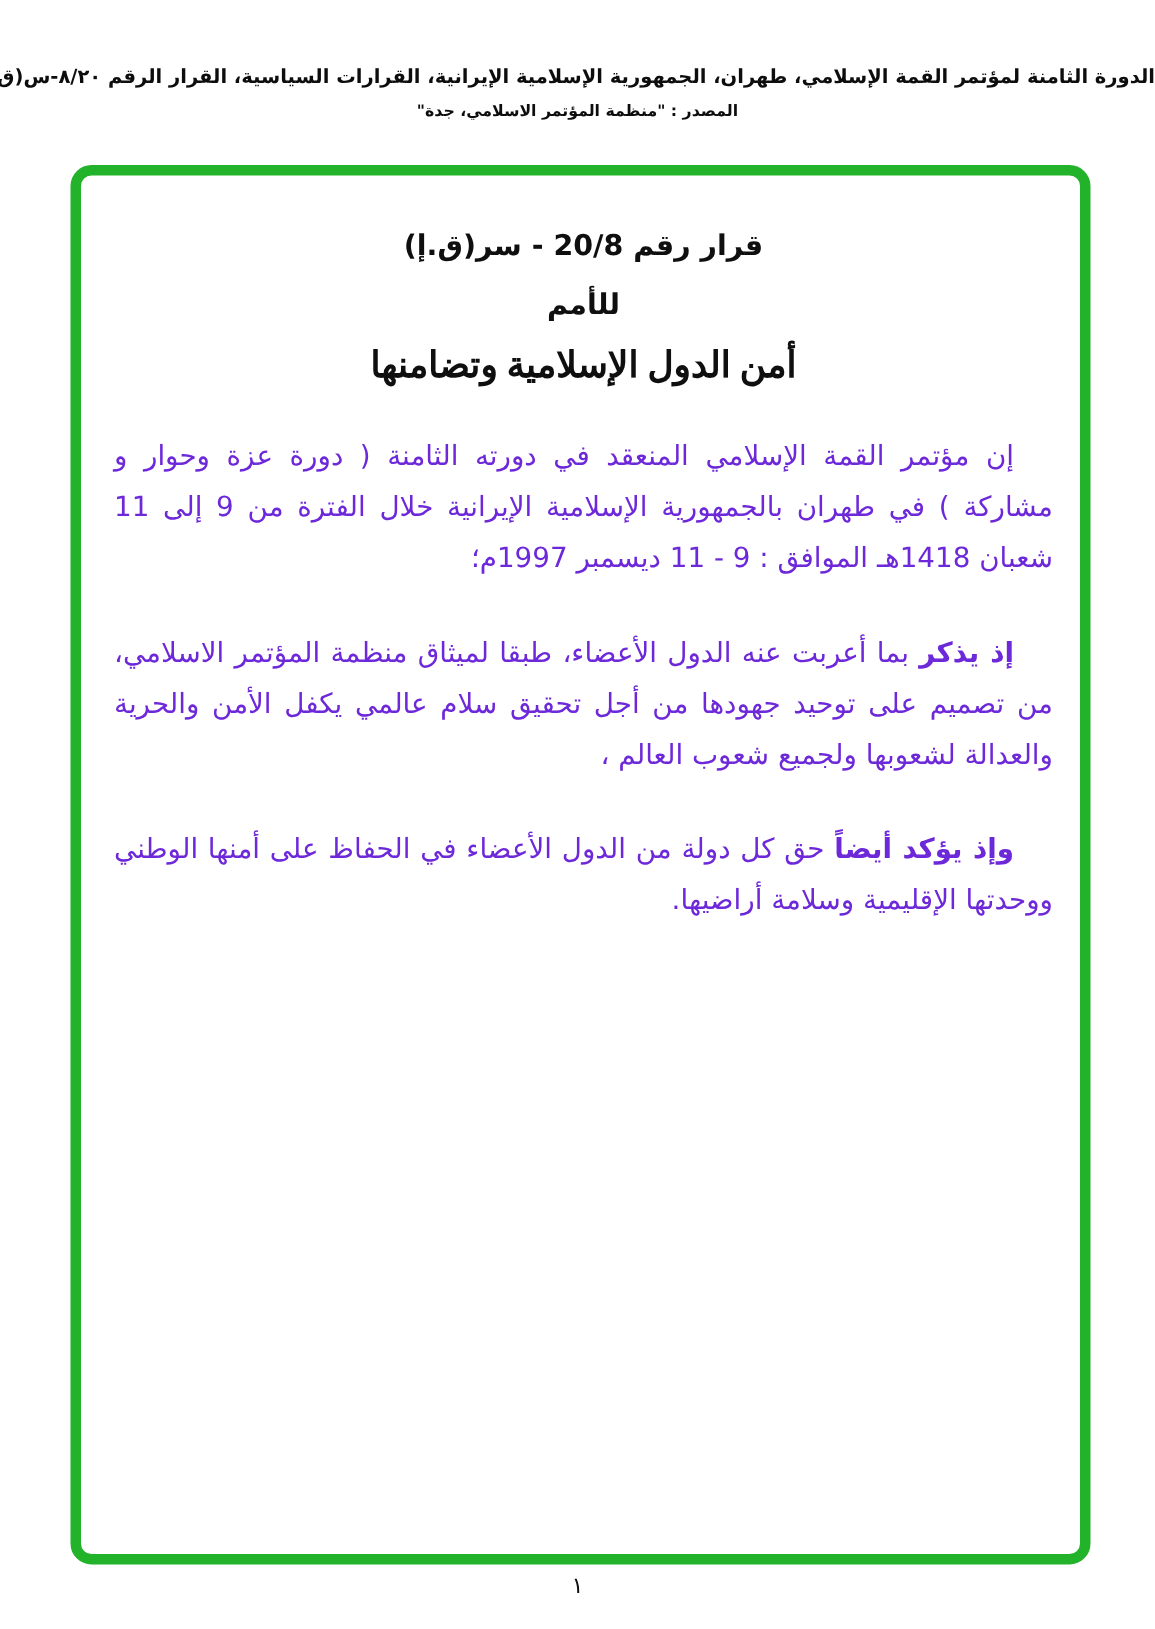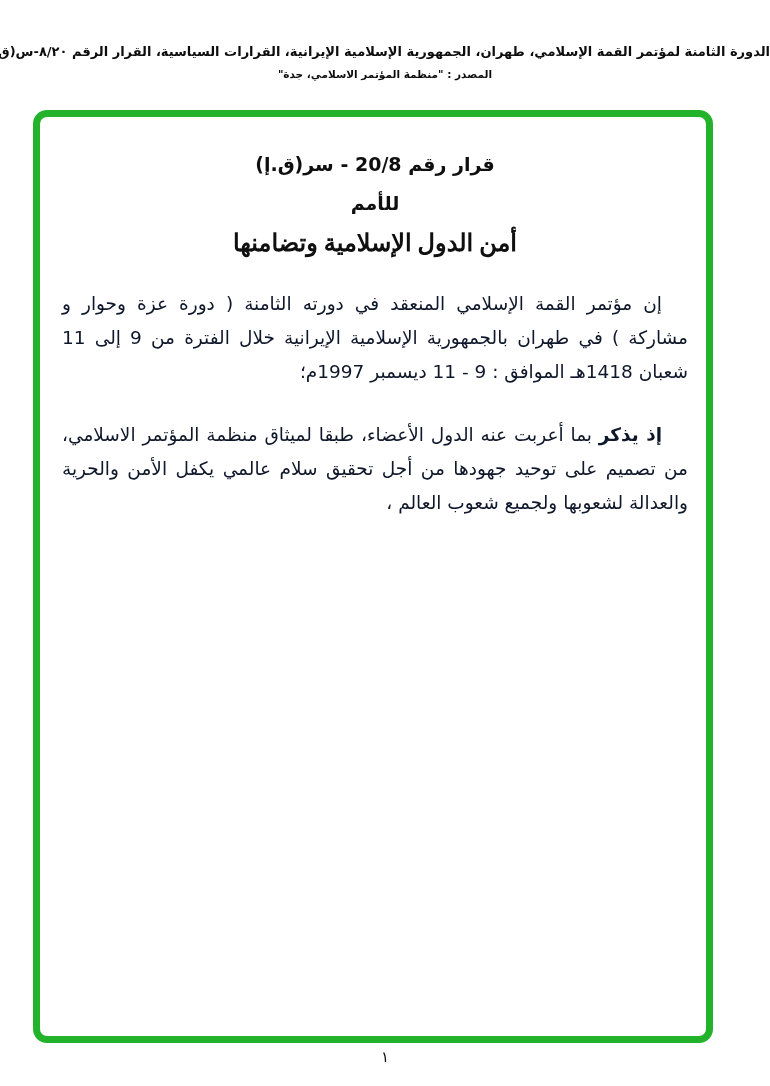--- a/index.html
+++ b/index.html
@@ -30,21 +30,21 @@
     font-weight: bold;
     white-space: nowrap;
   }
   .doc-header .h2 {
     font-size: 10.5px;
     font-weight: bold;
     margin-top: 9px;
   }
   .frame {
     position: absolute;
-    left: 33px;
+    left: 47px;
     top: 110px;
     width: 680px;
     height: 933px;
     box-sizing: border-box;
     border: 7px solid #22b32b;
     border-radius: 14px;
     padding: 36px 18px 0 22px;
     direction: rtl;
     background: #ffffff;
   }
@@ -56,21 +56,21 @@
   .t1 { font-size: 19px; margin-bottom: 17px; }
   .t2 { font-size: 19px; margin-bottom: 15px; letter-spacing: 1px; }
   .t3 { font-size: 24px; font-family: Liberation Serif, serif; }
   .doc-body { margin-top: 30px; }
   .para {
     font-size: 18.5px;
     line-height: 34px;
     text-align: justify;
     text-indent: 26px;
     margin: 0 0 29px 0;
-    color: #0f172a;
+    color: #6d28d9;
   }
   .para .lead { font-weight: bold; }
   .page-number {
     position: absolute;
     bottom: 20px;
     left: 0;
     right: 0;
     text-align: center;
     font-size: 15px;
     color: #101010;
@@ -93,20 +93,21 @@
     <div class="title t3">أمن الدول الإسلامية وتضامنها</div>
 
     <div class="doc-body">
 
       <p class="para"><span class="lead"></span><span>إن مؤتمر القمة الإسلامي المنعقد في دورته الثامنة ( دورة عزة وحوار و مشاركة ) في طهران بالجمهورية الإسلامية الإيرانية خلال الفترة من 9 إلى 11 شعبان 1418هـ  الموافق : 9 - 11 ديسمبر 1997م؛</span></p>
 
       <p class="para"><span class="lead">إذ يذكر</span><span> بما أعربت عنه الدول الأعضاء، طبقا لميثاق منظمة المؤتمر الاسلامي، من تصميم على توحيد جهودها من أجل تحقيق سلام  عالمي يكفل الأمن والحرية والعدالة لشعوبها ولجميع شعوب العالم ،</span></p>
 
 
 
+      <p class="para"><span class="lead">وإذ يؤكد أيضاً</span><span> حق كل دولة من الدول الأعضاء في الحفاظ على أمنها الوطني ووحدتها الإقليمية وسلامة أراضيها.</span></p>
 
 
 
     </div>
   </div>
 
   <div class="page-number">١</div>
 
 </div>
 

